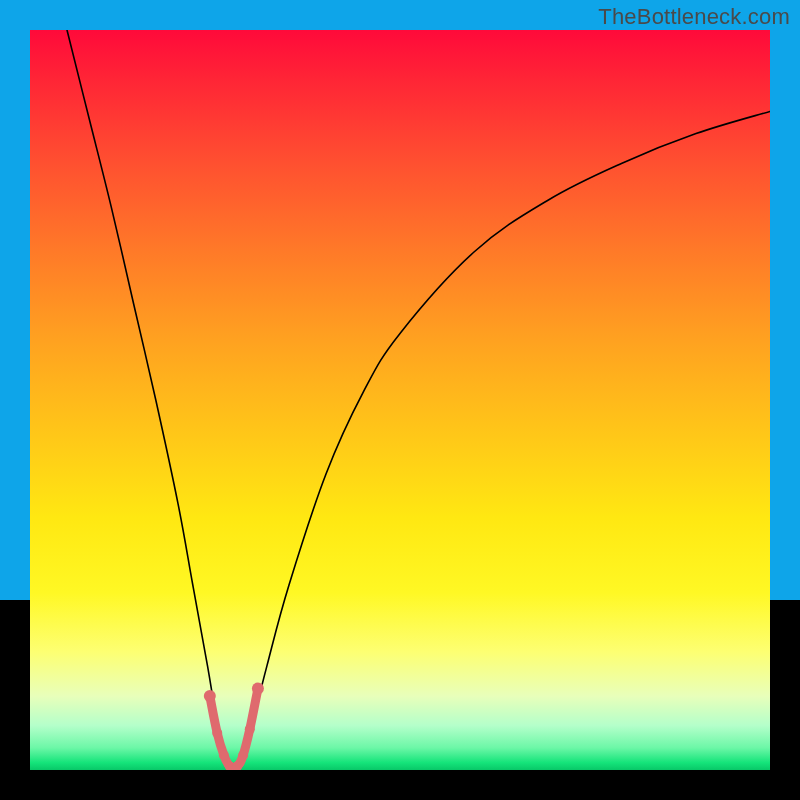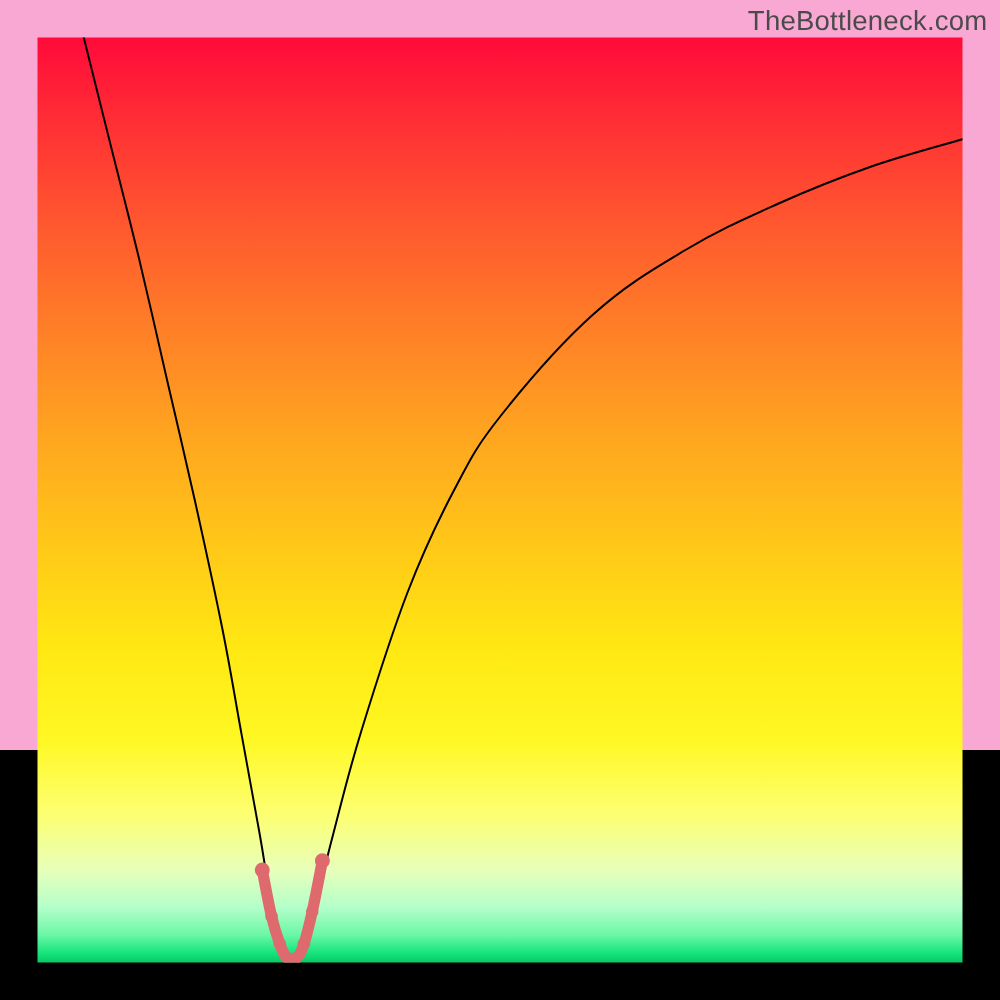--- a/index.html
+++ b/index.html
@@ -8,21 +8,21 @@
     width: 800px;
     height: 800px;
     overflow: hidden;
     background: #000;
     font-family: Arial, Helvetica, sans-serif;
   }
   .frame {
     position: relative;
     width: 800px;
     height: 600px;
-    background: #f9a8d4;
+    background: #0ea5e9;
   }
   .watermark {
     position: absolute;
     top: 4px;
     right: 10px;
     color: #4a4a4a;
     font-size: 22px;
     font-weight: 500;
     letter-spacing: 0.2px;
     z-index: 10;

